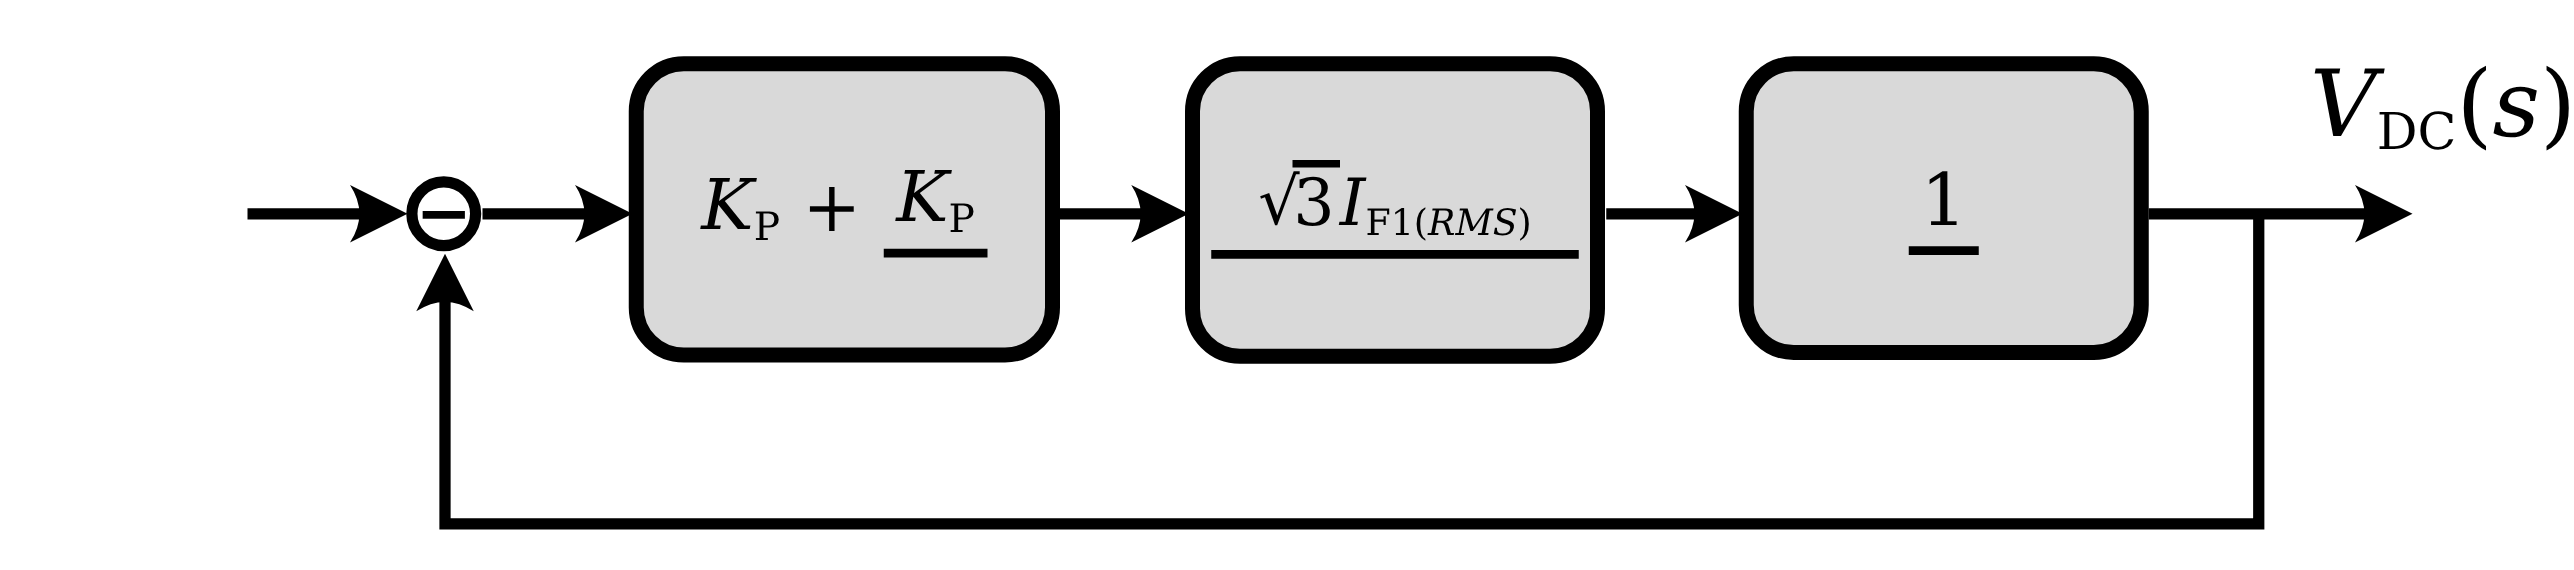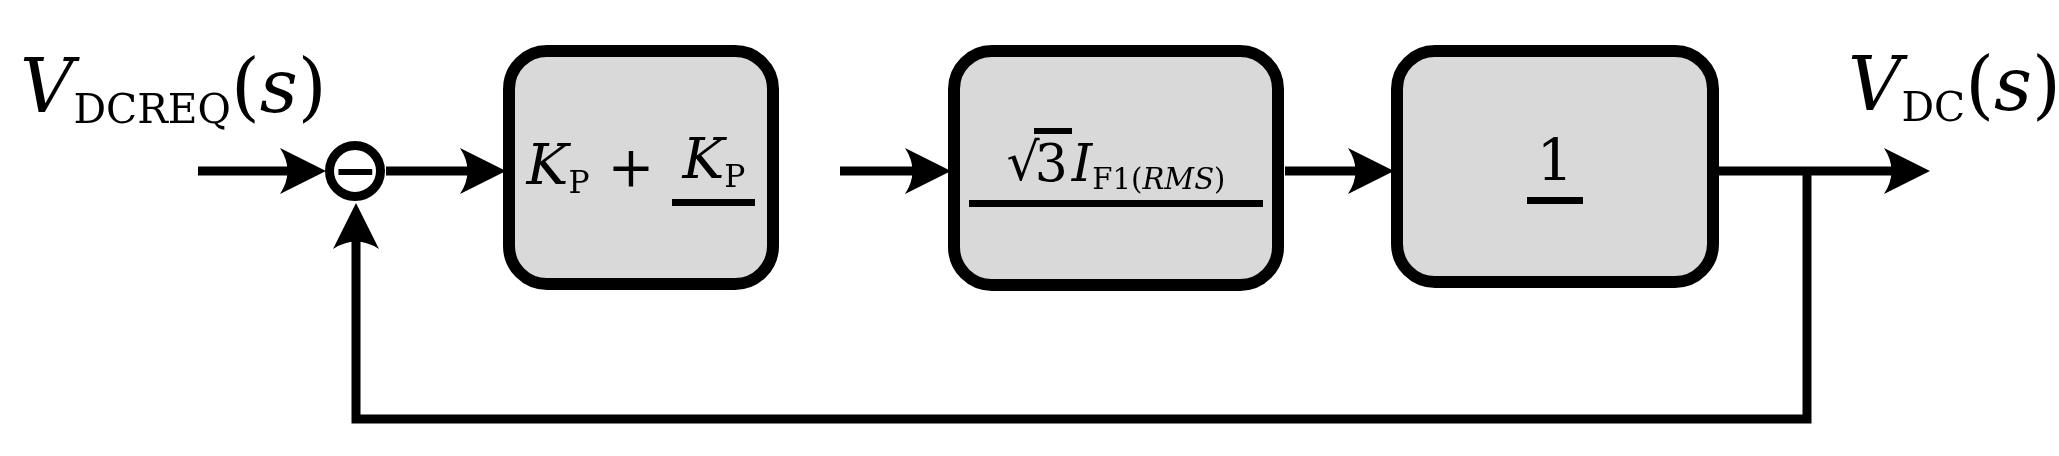--- a/index.html
+++ b/index.html
@@ -28,21 +28,21 @@
   .sqrt{white-space:nowrap;}
   .radsym{display:inline-block;transform:translateY(-1px);}
   .radicand{display:inline-block;line-height:1;border-top:6px solid var(--stroke,#000);padding:3px 4px 0 1px;margin-left:-6px;}
   .sig-label{position:absolute;font-size:74px;white-space:nowrap;line-height:1.1;}
   .sig-label .sb{font-size:0.55em;vertical-align:-0.26em;}
   .paren{font-style:normal;}
   .sum-sign{
     position:absolute;left:327px;top:136px;width:56px;height:70px;
     text-align:center;font-size:54px;line-height:68px;font-weight:bold;
   }
-  .b1{left:503px;top:45px;width:276px;height:245px;font-size:56px;}
+  .b1{left:503px;top:45px;width:345px;height:245px;font-size:56px;}
   .b2{left:948px;top:45px;width:336px;height:246px;font-size:52px;}
   .b3{left:1391px;top:45px;width:328px;height:243px;font-size:58px;}
   .b2 .formula{width:100%;}
   .input-label{left:20px;top:46px;}
   .output-label{left:1848px;top:44px;}
 </style>
 </head>
 <body>
 
 <div class="stage">
@@ -63,23 +63,20 @@
     <line x1="1285" y1="171" x2="1378" y2="171" stroke="#000" stroke-width="9"></line>
     <path d="M 1394 171 L 1348 148 Q 1363 171 1348 194 Z" fill="#000"></path>
 
     <line x1="1719" y1="171" x2="1914" y2="171" stroke="#000" stroke-width="9"></line>
     <path d="M 1930 171 L 1884 148 Q 1899 171 1884 194 Z" fill="#000"></path>
 
     <polyline points="1807,171 1807,419 356,419 356,216" fill="none" stroke="#000" stroke-width="9" stroke-linejoin="miter"></polyline>
     <path d="M 356 203 L 333 249 Q 356 234 379 249 Z" fill="#000"></path>
   </svg>
 
-  <div class="sig-label input-label">
-    <span class="it">V</span><span class="sb rm">DCREQ</span><span class="paren">(</span><span class="it">s</span><span class="paren">)</span>
-  </div>
 
   <div class="sum-sign">−</div>
 
   <div class="block b1">
     <div class="formula">
       <span class="row"><span class="it">K</span><span class="sb rm">P</span></span>
       <span class="op">+</span>
       <span class="frac">
         <span class="num row"><span class="it">K</span><span class="sb rm">P</span></span>
         <span class="fbar"></span>

